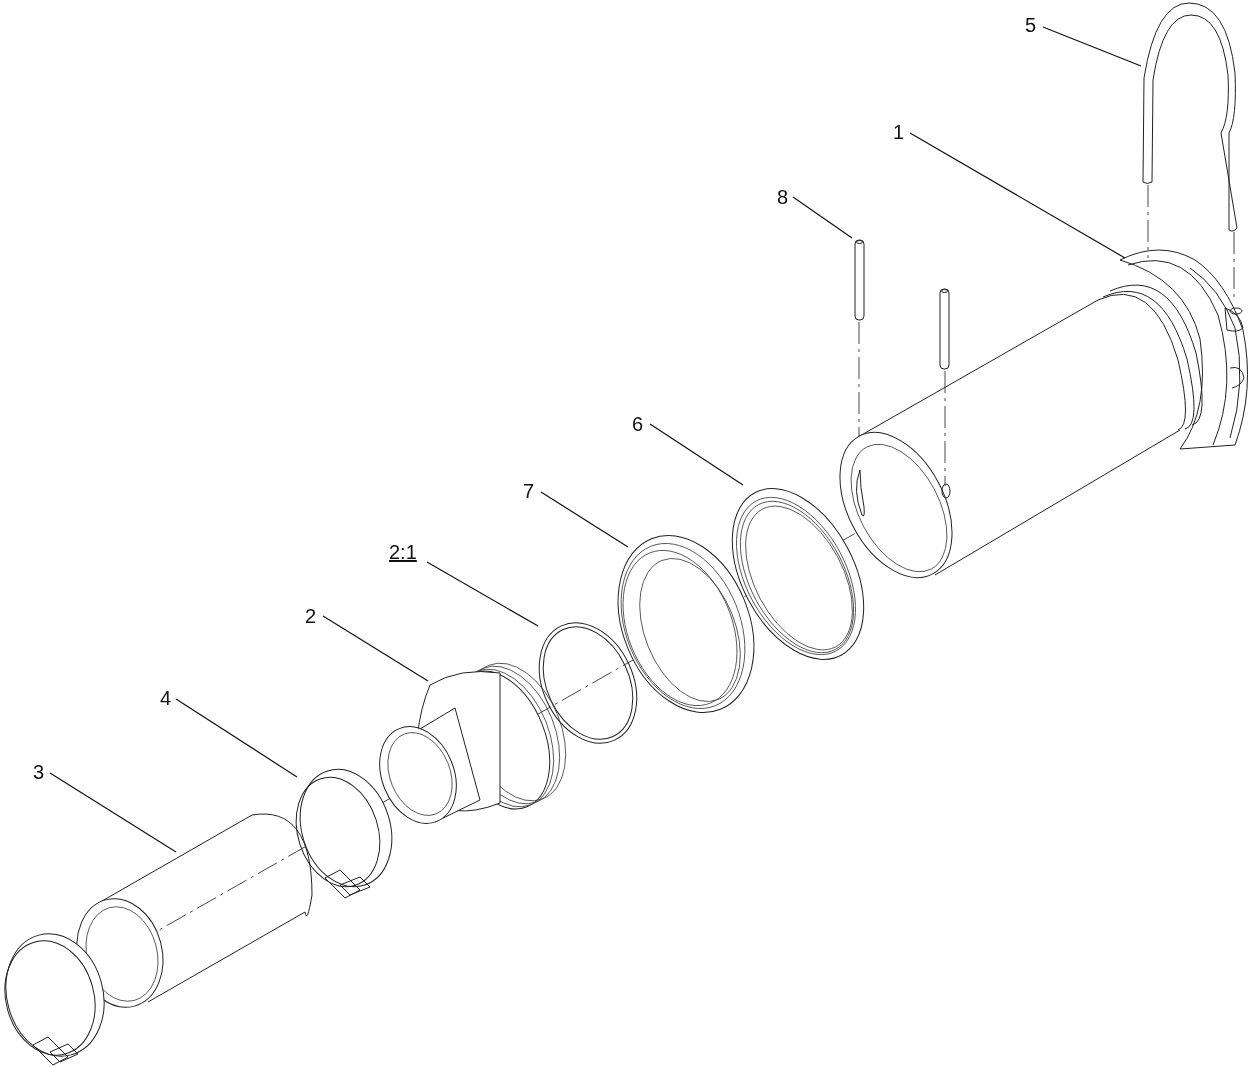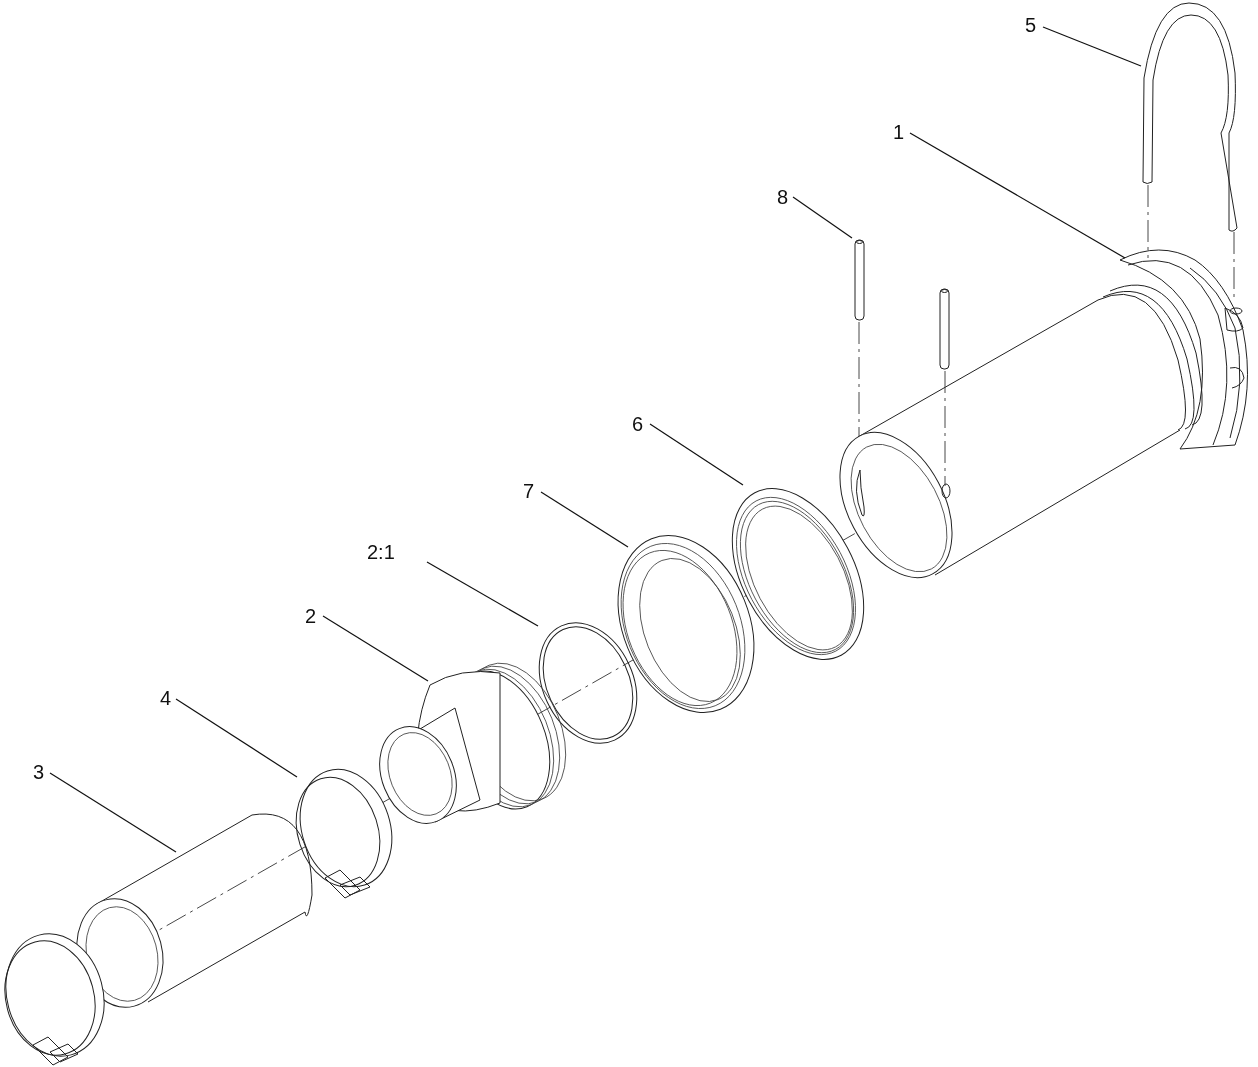--- a/index.html
+++ b/index.html
@@ -120,20 +120,20 @@
       <line class="leader" x1="1043" y1="27" x2="1141" y2="66"></line>
       <line class="leader" x1="650" y1="424" x2="743" y2="485"></line>
       <line class="leader" x1="541" y1="492" x2="628" y2="547"></line>
       <line class="leader" x1="793" y1="197" x2="852" y2="238"></line>
     </g>
   </svg>
 
   
   <div class="callout" style="left:893px;top:122px;">1</div>
   <div class="callout" style="left:305px;top:606px;">2</div>
-  <div class="callout" style="left:367px;top:542px;">2:1</div>
+  <div class="callout" style="left:389px;top:542px;text-decoration:underline;">2:1</div>
   <div class="callout" style="left:33px;top:762px;">3</div>
   <div class="callout" style="left:160px;top:688px;">4</div>
   <div class="callout" style="left:1025px;top:15px;">5</div>
   <div class="callout" style="left:632px;top:414px;">6</div>
   <div class="callout" style="left:523px;top:481px;">7</div>
   <div class="callout" style="left:777px;top:187px;">8</div>
 </div>
 
 </body></html>

